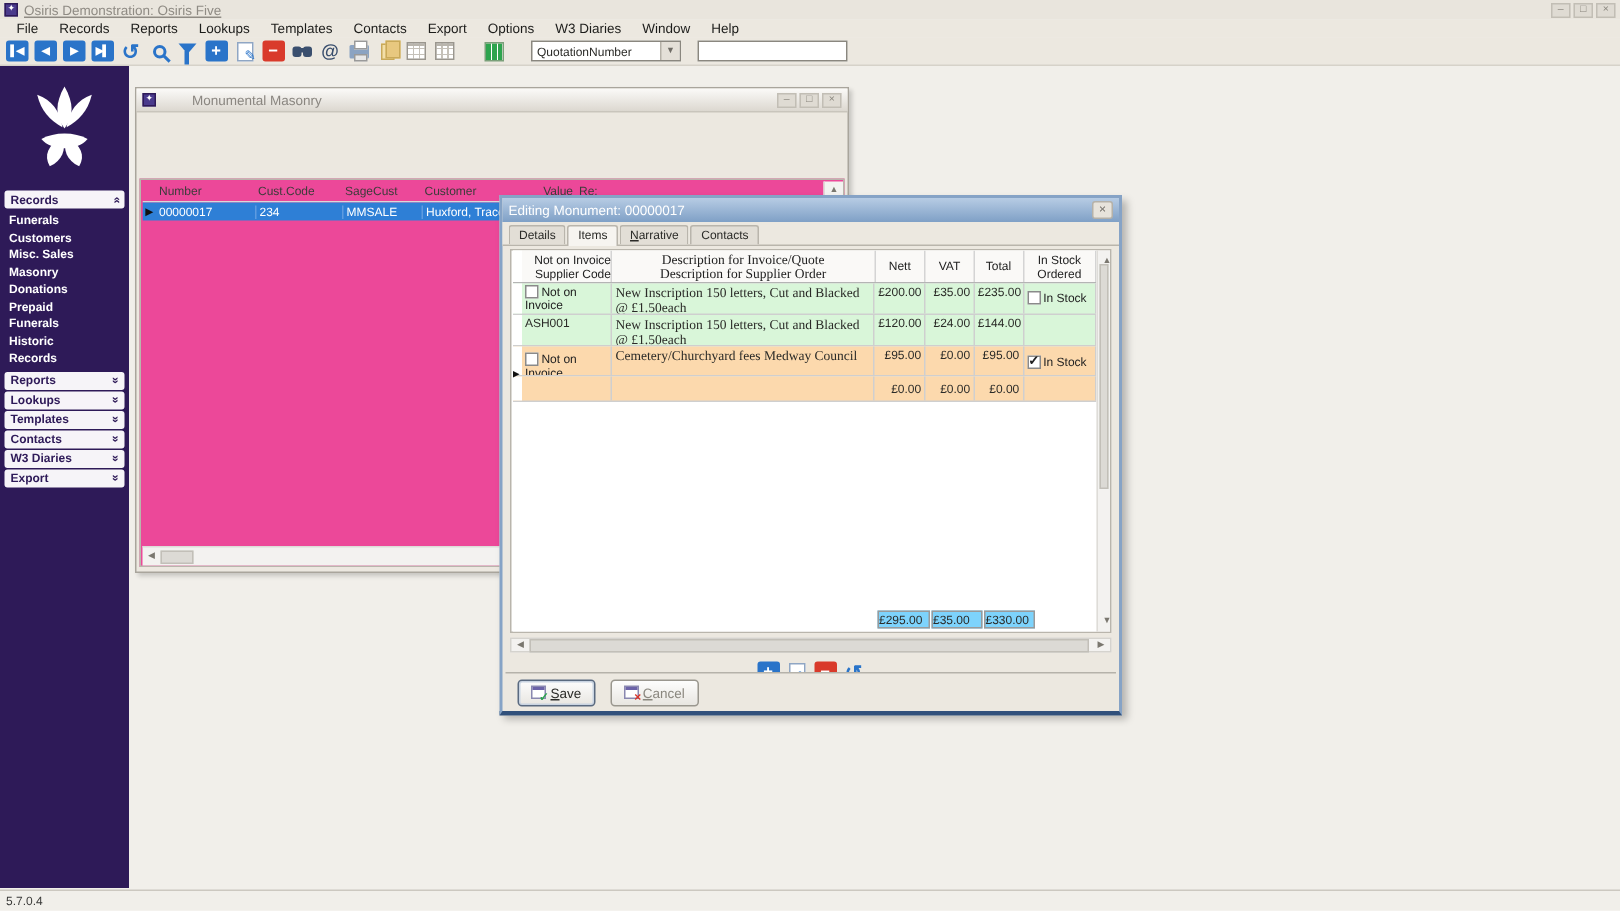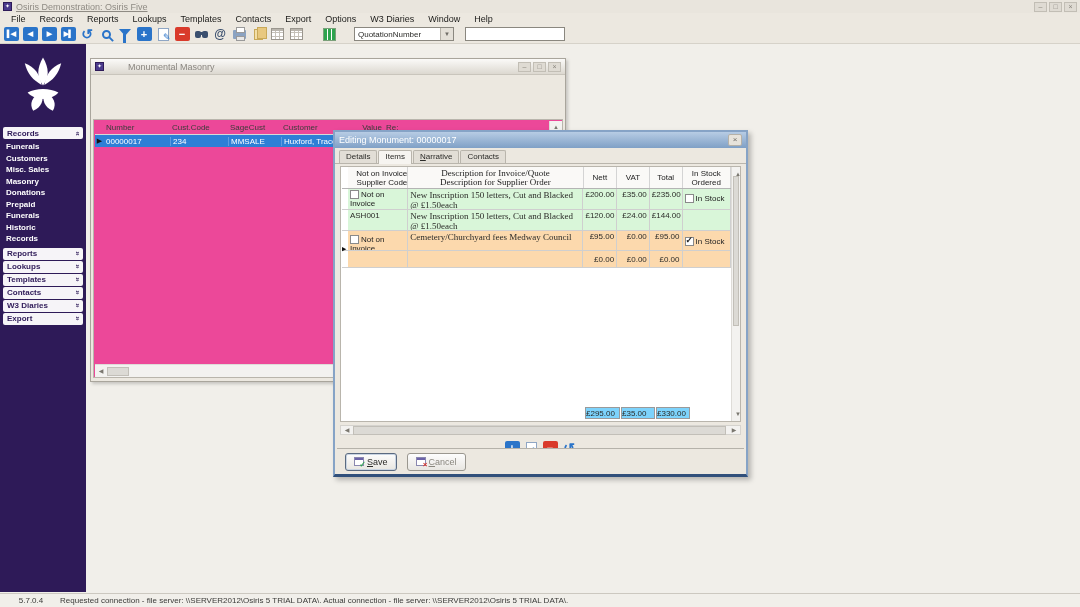--- a/index.html
+++ b/index.html
@@ -130,21 +130,21 @@
   .btn { height:18px; display:flex; align-items:center; gap:3px; padding:0 8px; background:linear-gradient(#fdfdfd,#e8e6e1); border:1px solid #9a978f; border-radius:3px; font-size:9px; color:#2b2b28; }
   .btn.focused { border:1px solid #5a6a80; box-shadow:0 0 0 1px #c9d4e2 inset; }
   .btn.dim { color:#8a877f; }
   .btn-ico { position:relative; width:10px; height:9px; background:#fff; border:1px solid #8a88b0; }
   .btn-ico::before { content:''; position:absolute; left:0; right:0; top:0; height:2px; background:#6c63a8; }
   .btn-ico .m { position:absolute; right:-3px; bottom:-4px; font-size:8px; font-weight:bold; }
   .m.green { color:#2da44e; } .m.red { color:#d9352a; }
 
   
   .statusbar { position:absolute; left:0; bottom:0; width:1080px; height:14px; background:#f1efea; border-top:1px solid #ccc8c0; display:flex; align-items:center; font-size:8px; color:#3a3a38; }
-  .st-version { width:58px; padding-left:4px;text-align:center; }
+  .st-version { width:58px; padding-left:4px; }
   .st-text { padding-left:2px; }
 </style>
 </head>
 <body>
 
 <div class="screen">
 
   <div class="app-titlebar">
     <div class="app-icon">✦</div>
     <div class="app-title">Osiris Demonstration: Osiris Five</div>
@@ -463,16 +463,15 @@
             </div>
           </div>
         </div>
       </div>
 
     </div>
   </div>
 
   <div class="statusbar">
     <span class="st-version">5.7.0.4</span>
-    <span class="st-text">Requested connection - file server: \\SERVER2012\Osiris 5 TRIAL DATA\.  Actual connection - file server: \\SERVER2012\Osiris 5 TRIAL DATA\.</span>
   </div>
 
 </div>
 
 </body></html>

